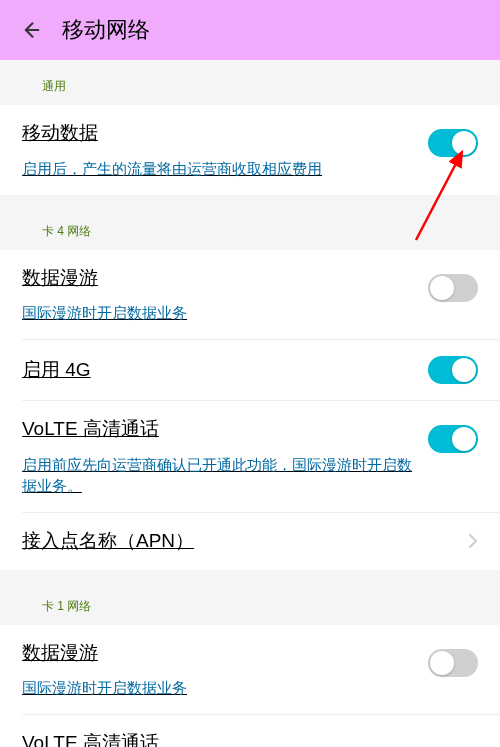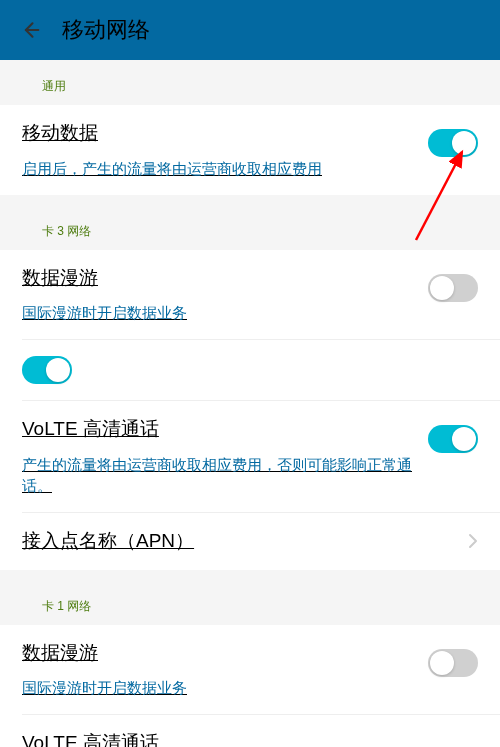--- a/index.html
+++ b/index.html
@@ -8,21 +8,21 @@
       box-sizing: border-box;
     }
     body {
       font-family: -apple-system, "Helvetica Neue", "PingFang SC", "Microsoft YaHei", sans-serif;
       background: #f5f5f5;
       width: 500px;
       height: 747px;
       overflow: hidden;
     }
     .header {
-      background: #0369a1;
+      background: #f0abfc;
       display: flex;
       align-items: center;
       padding: 26px 18px;
       height: 60px;
     }
     .back-icon {
       width: 24px;
       height: 24px;
       display: flex;
       align-items: center;
@@ -154,43 +154,46 @@
   <defs>
     <marker id="arrowhead" markerWidth="8" markerHeight="8" refX="6" refY="3" orient="auto">
       <polygon points="0 0, 7 3, 0 6" fill="#ff0000"></polygon>
     </marker>
   </defs>
   <line x1="16" y1="100" x2="62" y2="12" stroke="#ff0000" stroke-width="2.5" marker-end="url(#arrowhead)"></line>
 </svg>
 
 <div class="gap"></div>
 
-<div class="section-header">卡 3 网络</div>
+<div class="section-header">卡 4 网络</div>
 
 <div class="section">
   <div class="row">
     <div class="row-text">
       <div class="row-title">数据漫游</div>
       <div class="row-subtitle">国际漫游时开启数据业务</div>
     </div>
     <div class="toggle off">
       <div class="toggle-knob"></div>
     </div>
   </div>
   <div class="divider"></div>
   <div class="row" style="align-items:center;">
+    <div class="row-text">
+      <div class="row-title">启用 4G</div>
+    </div>
     <div class="toggle on" style="margin-top:0;">
       <div class="toggle-knob"></div>
     </div>
   </div>
   <div class="divider"></div>
   <div class="row">
     <div class="row-text">
       <div class="row-title">VoLTE 高清通话</div>
-      <div class="row-subtitle">产生的流量将由运营商收取相应费用，否则可能影响正常通话。</div>
+      <div class="row-subtitle">启用前应先向运营商确认已开通此功能，国际漫游时开启数据业务。</div>
     </div>
     <div class="toggle on">
       <div class="toggle-knob"></div>
     </div>
   </div>
   <div class="divider"></div>
   <div class="row" style="">
     <div class="row-text">
       <div class="row-title">接入点名称（APN）</div>
     </div>

